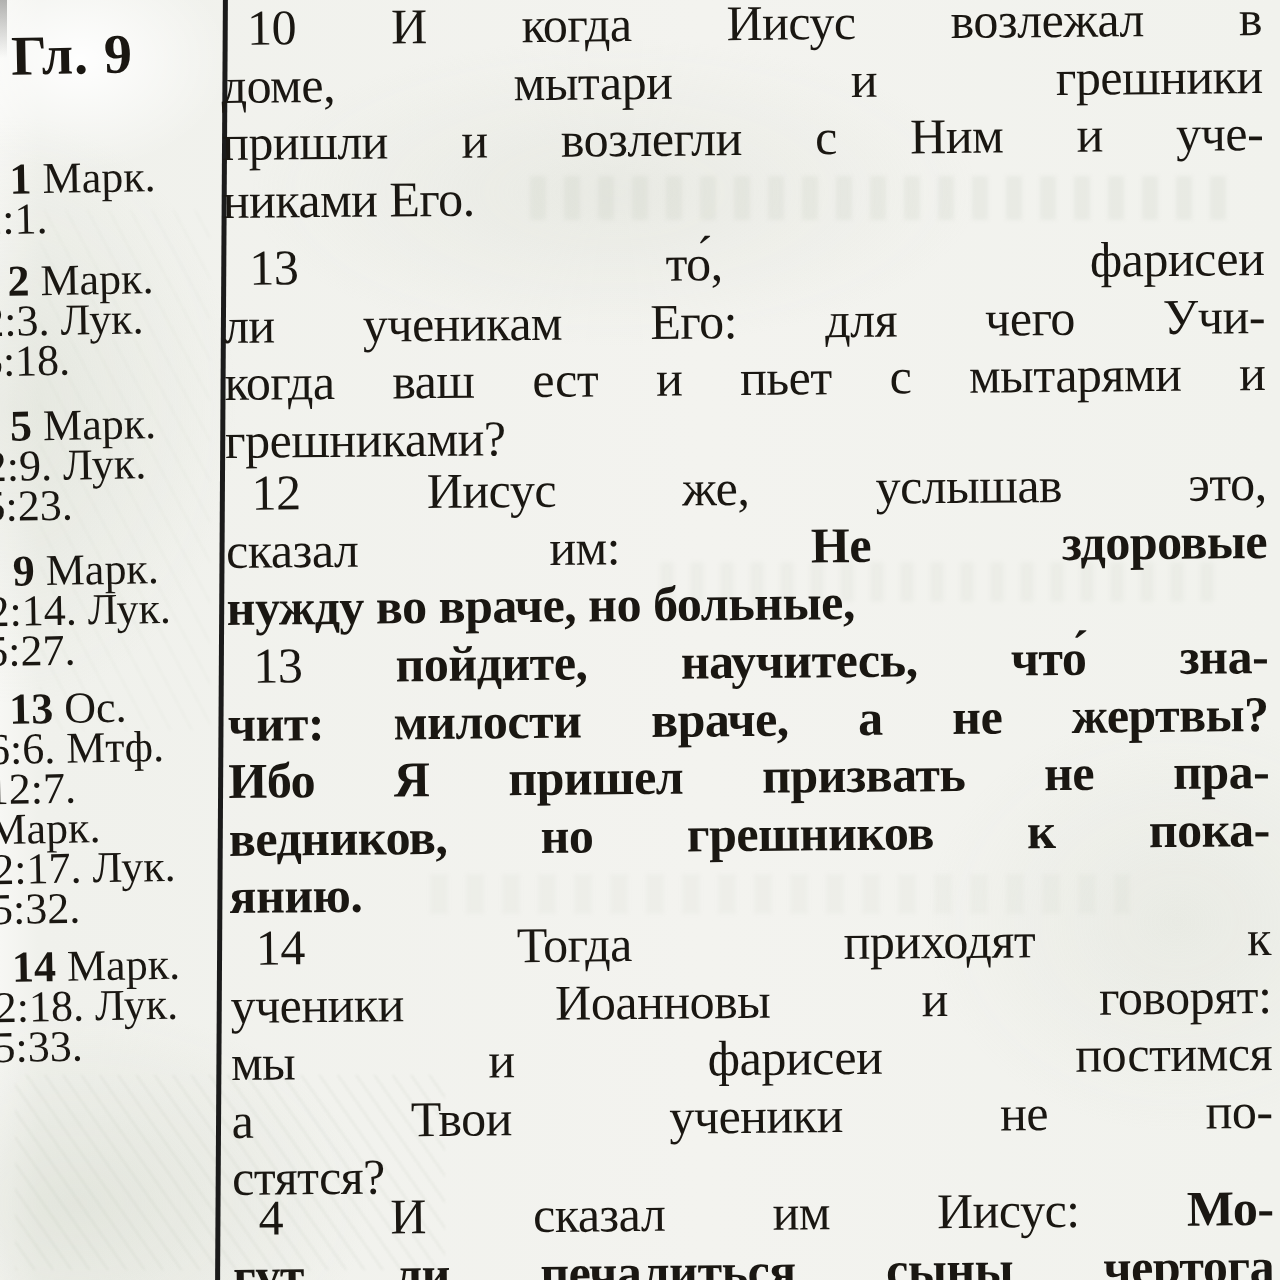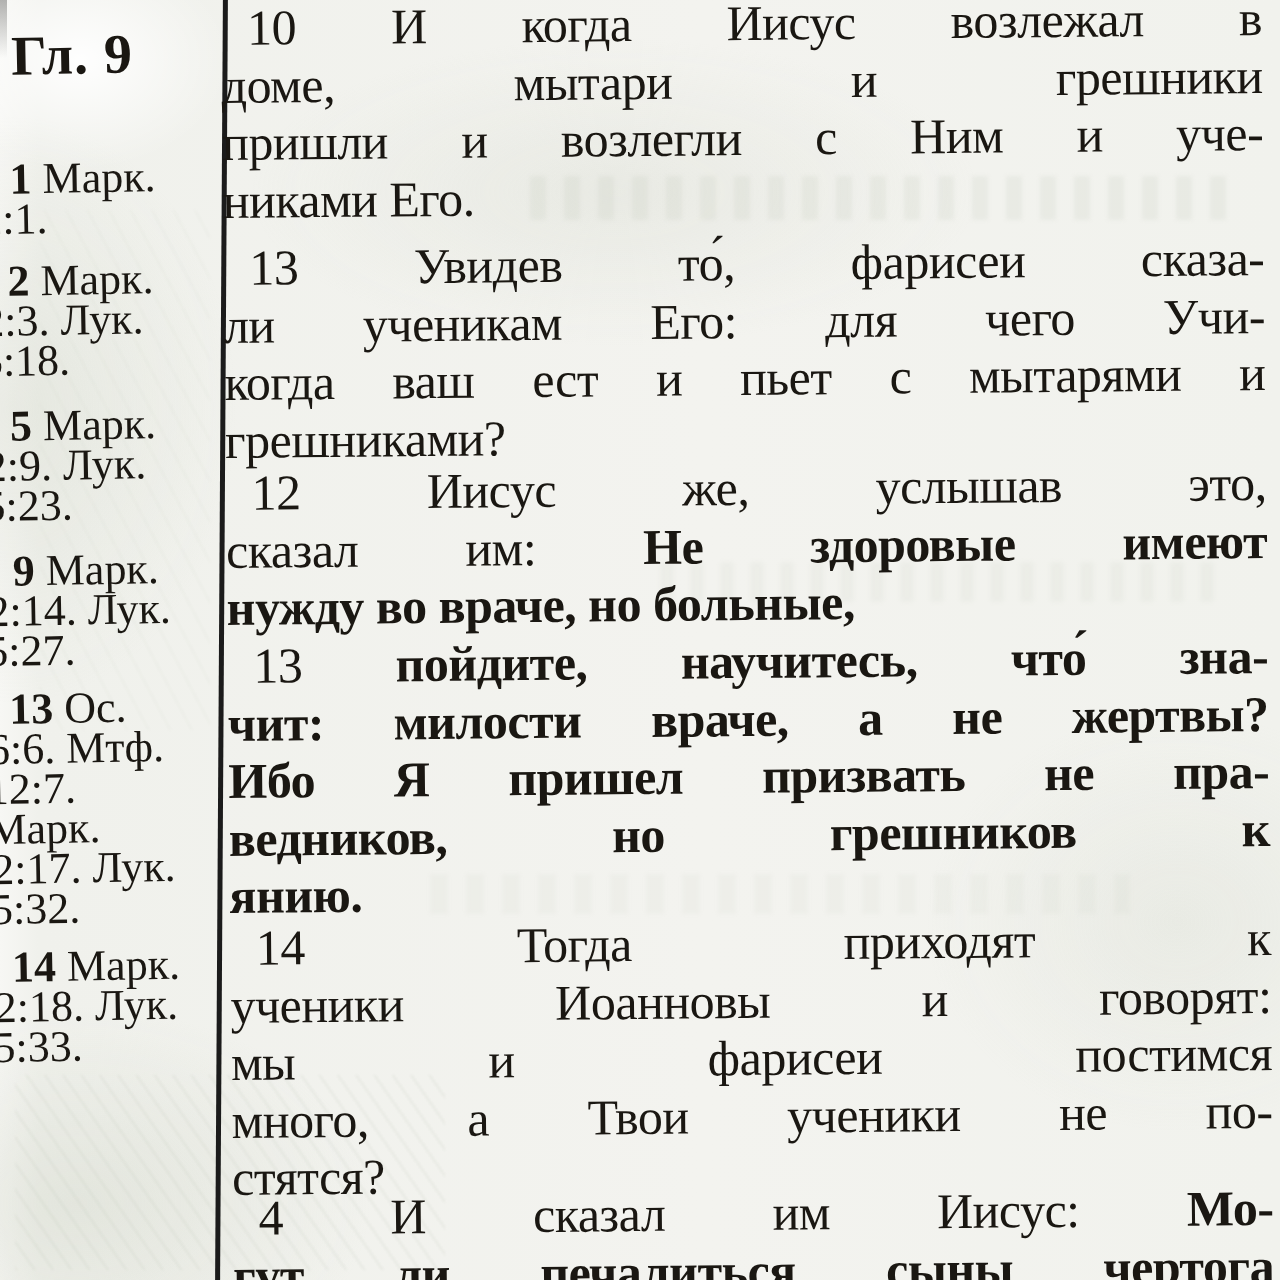--- a/index.html
+++ b/index.html
@@ -159,24 +159,22 @@
           <span>с</span>
           <span>Ним</span>
           <span>и</span>
           <span>уче-</span>
         </div>
         <div class="line"><span>никами Его.</span></div>
       </div>
       <div class="para" style="top: 235px;">
         <div class="line just ind">
           <span>13</span>
-          <span>Увидев</span>
           <span>то́,</span>
           <span>фарисеи</span>
-          <span>сказа-</span>
         </div>
         <div class="line just">
           <span>ли</span>
           <span>ученикам</span>
           <span>Его:</span>
           <span>для</span>
           <span>чего</span>
           <span>Учи-</span>
         </div>
         <div class="line just">
@@ -197,21 +195,20 @@
           <span>Иисус</span>
           <span>же,</span>
           <span>услышав</span>
           <span>это,</span>
         </div>
         <div class="line just">
           <span>сказал</span>
           <span>им:</span>
           <span class="bold">Не</span>
           <span class="bold">здоровые</span>
-          <span class="bold">имеют</span>
         </div>
         <div class="line"><span class="bold">нужду во враче, но больные,</span></div>
       </div>
       <div class="para" style="top: 633px;">
         <div class="line just ind">
           <span>13</span>
           <span class="bold">пойдите,</span>
           <span class="bold">научитесь,</span>
           <span class="bold">что́</span>
           <span class="bold">зна-</span>
@@ -230,20 +227,21 @@
           <span class="bold">пришел</span>
           <span class="bold">призвать</span>
           <span class="bold">не</span>
           <span class="bold">пра-</span>
         </div>
         <div class="line just">
           <span class="bold">ведников,</span>
           <span class="bold">но</span>
           <span class="bold">грешников</span>
           <span class="bold">к</span>
+          <span class="bold">пока-</span>
         </div>
         <div class="line"><span class="bold">янию.</span></div>
       </div>
       <div class="para" style="top: 915px;">
         <div class="line just ind">
           <span>14</span>
           <span>Тогда</span>
           <span>приходят</span>
           <span>к</span>
         </div>
@@ -253,21 +251,20 @@
           <span>и</span>
           <span>говорят:</span>
         </div>
         <div class="line just">
           <span>мы</span>
           <span>и</span>
           <span>фарисеи</span>
           <span>постимся</span>
         </div>
         <div class="line just">
-          <span>много,</span>
           <span>а</span>
           <span>Твои</span>
           <span>ученики</span>
           <span>не</span>
           <span>по-</span>
         </div>
         <div class="line"><span>стятся?</span></div>
       </div>
       <div class="para" style="top: 1185px;">
         <div class="line just ind">

